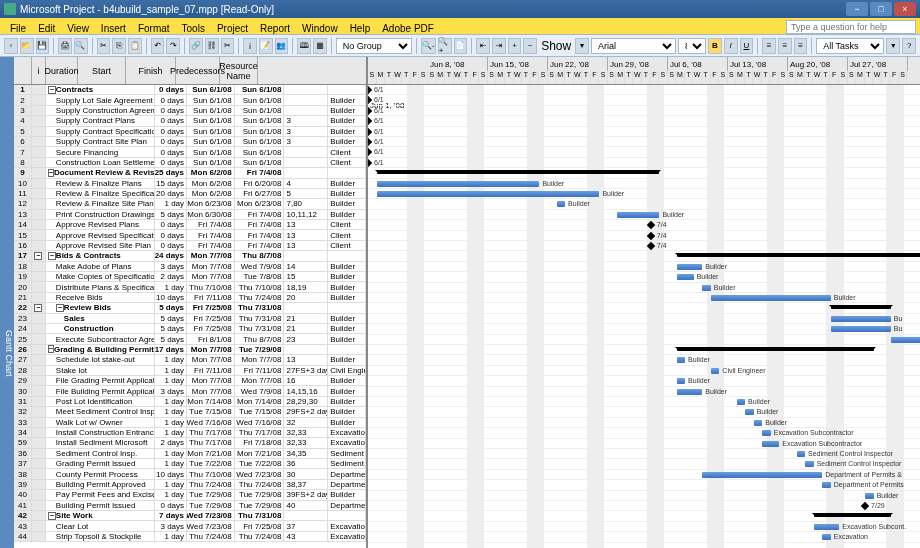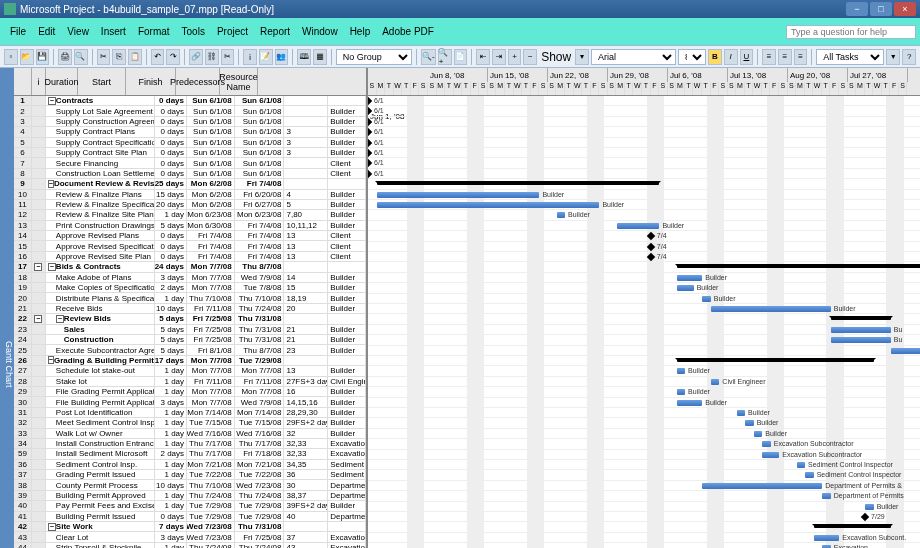--- a/index.html
+++ b/index.html
@@ -2,21 +2,21 @@
 <html><head>
 <meta charset="utf-8">
 <style>
 * { margin: 0; padding: 0; box-sizing: border-box; font-family: Tahoma, Arial, sans-serif; }
 body { background: #d4e6f1; width: 920px; height: 548px; overflow: hidden; font-size: 9px; }
 .titlebar { background: linear-gradient(#3c6ea5, #2a5a8f); height: 18px; display: flex; align-items: center; padding: 0 4px; color: white; }
 .titlebar .icon { width: 12px; height: 12px; background: #4a8; margin-right: 4px; }
 .titlebar .title { flex: 1; font-size: 10px; }
 .titlebar .wbtn { width: 22px; height: 14px; background: #5a8ac0; margin-left: 2px; text-align: center; line-height: 14px; cursor: pointer; border-radius: 2px; }
 .titlebar .wbtn.close { background: #c0504d; }
-.menubar { background: #5eead4; height: 28px; display: flex; align-items: center; padding: 0 4px; border-bottom: 1px solid #a0b8d0; }
+.menubar { background: #fde047; height: 17px; display: flex; align-items: flex-end; padding: 0 4px; border-bottom: 1px solid #a0b8d0; }
 .menubar .mitem { padding: 0 6px; font-size: 10px; cursor: pointer; }
 .menubar .helpbox { margin-left: auto; width: 130px; height: 14px; border: 1px solid #a0b8d0; background: white; font-size: 9px; padding: 0 4px; color: #999; }
 .toolbar { background: #e8eff7; height: 22px; display: flex; align-items: center; padding: 0 4px; border-bottom: 1px solid #a0b8d0; gap: 2px; }
 .tbtn { width: 16px; height: 16px; background: #d0dce8; border: 1px solid #b0c0d0; cursor: pointer; display: inline-flex; align-items: center; justify-content: center; font-size: 8px; }
 .tsep { width: 1px; height: 16px; background: #a0b8d0; margin: 0 2px; }
 .tselect { height: 16px; border: 1px solid #a0b8d0; background: white; font-size: 9px; padding: 0 2px; }
 .main { display: flex; height: 492px; }
 .sidebar { width: 14px; background: #5a8ac0; writing-mode: vertical-rl; text-align: center; color: white; font-size: 9px; padding-top: 100px; }
 .content { flex: 1; display: flex; background: white; }
 .tablepane { width: 354px; border-right: 2px solid #888; overflow: hidden; }

